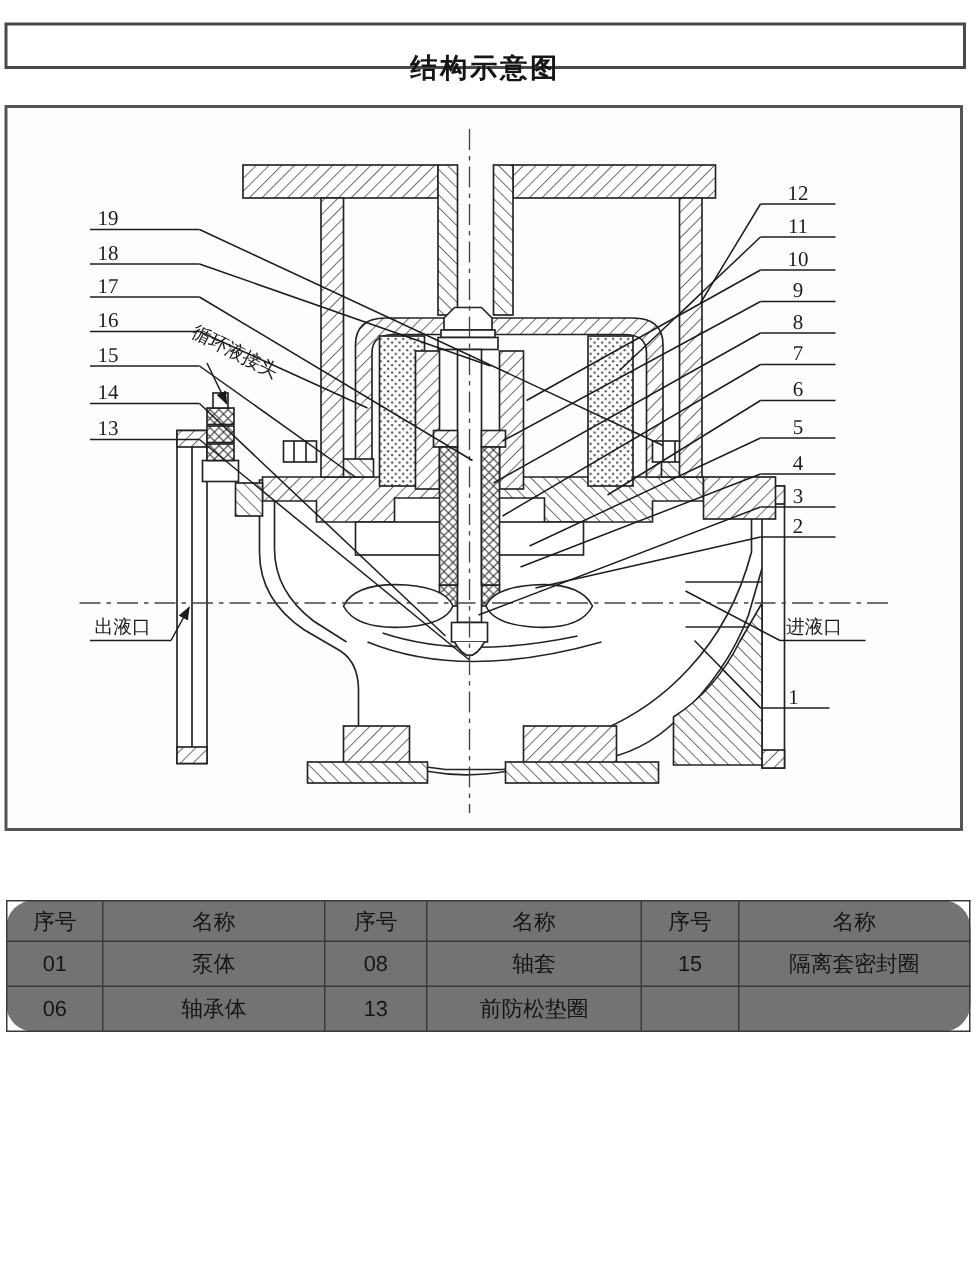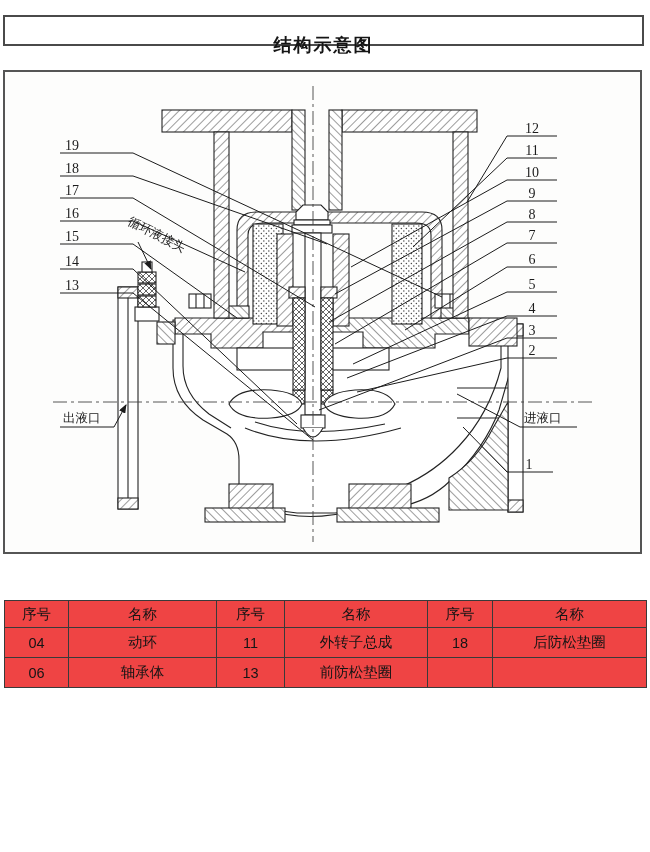--- a/index.html
+++ b/index.html
@@ -14,21 +14,21 @@
     background:#fff;
   }
   .title-box span{font-size:18px;font-weight:bold;letter-spacing:2px;margin-top:28px;}
   .diagram-box{
     position:absolute;left:3px;top:70px;width:635px;height:480px;
     border:2px solid #555;background:#fdfdfc;
   }
   .diagram-box svg{display:block;}
   .parts-table{
     position:absolute;left:4px;top:600px;width:642px;border-collapse:collapse;
-    table-layout:fixed;background:#ef4444;
+    table-layout:fixed;background:#737373;border-radius:19px;
   }
   .parts-table th,.parts-table td{
     border:1.6px solid #3a3a3a;text-align:center;vertical-align:middle;
     font-size:14.5px;padding:0;height:29px;white-space:nowrap;overflow:hidden;
   }
   .parts-table th{font-weight:normal;height:26px;}
   text.callout-num{font-family:"Liberation Serif","DejaVu Serif",serif;font-size:14px;fill:#1c1c1c;}
   text.cn-label{font-family:"Liberation Sans","DejaVu Sans",sans-serif;font-size:12.5px;fill:#1c1c1c;}
 </style>
 </head>
@@ -266,26 +266,26 @@
       <th>序号</th>
       <th>名称</th>
       <th>序号</th>
       <th>名称</th>
       <th>序号</th>
       <th>名称</th>
     </tr>
   </thead>
   <tbody>
     <tr>
-      <td>04</td>
-      <td>动环</td>
-      <td>11</td>
-      <td>外转子总成</td>
-      <td>18</td>
-      <td>后防松垫圈</td>
+      <td>01</td>
+      <td>泵体</td>
+      <td>08</td>
+      <td>轴套</td>
+      <td>15</td>
+      <td>隔离套密封圈</td>
     </tr>
     <tr>
       <td>06</td>
       <td>轴承体</td>
       <td>13</td>
       <td>前防松垫圈</td>
       <td></td>
       <td></td>
     </tr>
   </tbody>

